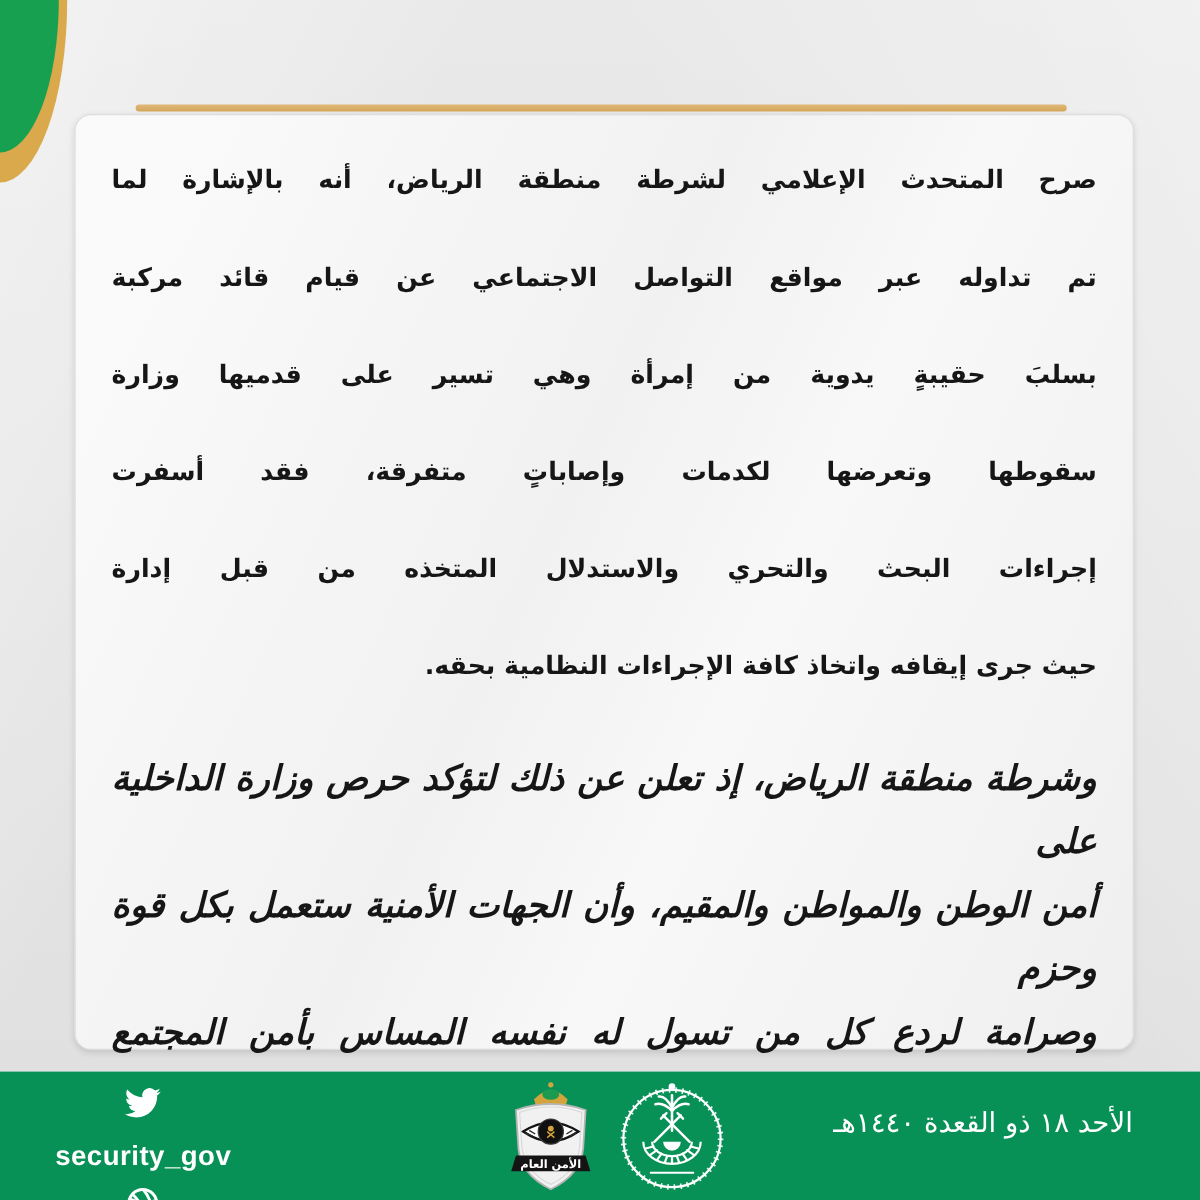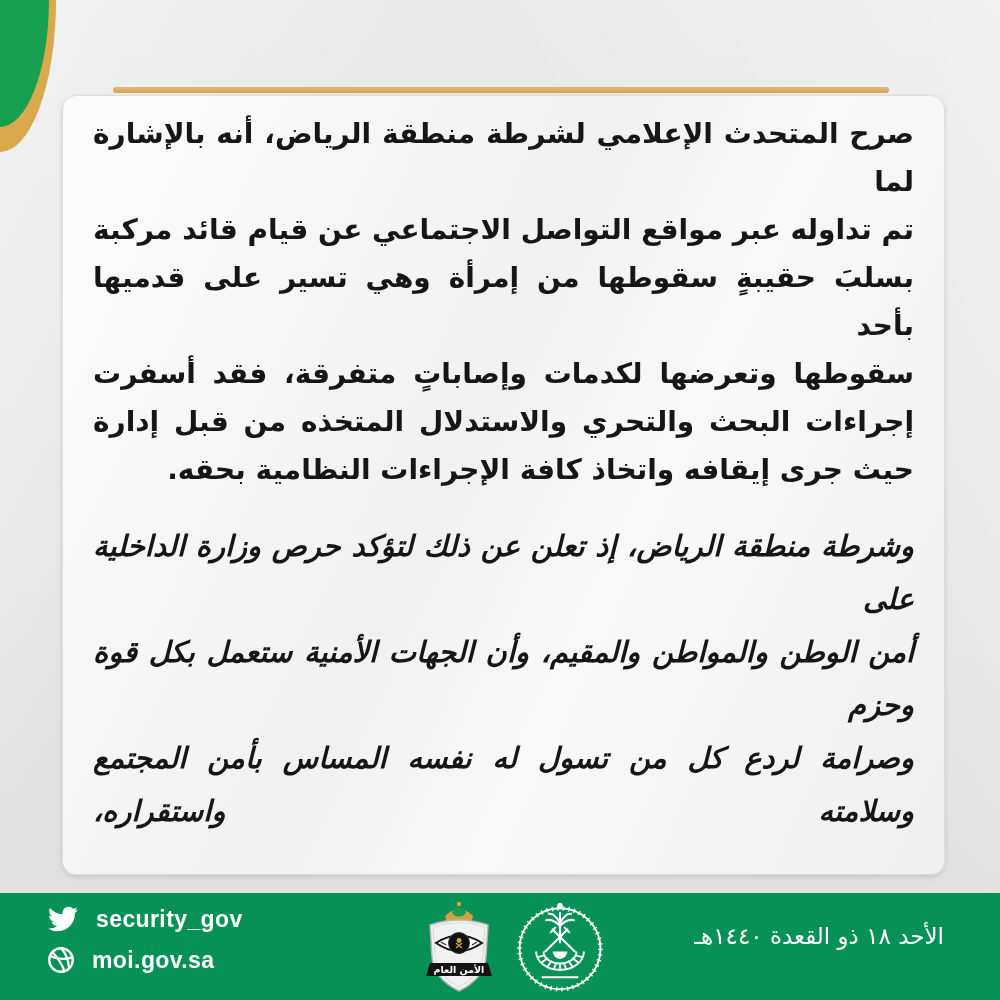--- a/index.html
+++ b/index.html
@@ -23,30 +23,30 @@
   .gold-line{position:absolute;left:113px;top:87px;width:776px;height:6px;
     background:linear-gradient(180deg,#e0b878,#d4a65a);border-radius:3px;}
 
   
   .card{position:absolute;left:62px;top:95px;width:883px;height:780px;
     box-sizing:border-box;padding:14px 30px 0 30px;
     background:linear-gradient(115deg,#fafafa 8%,#f1f1f2 45%,#f8f8f8 62%,#efeff0 100%);
     border:1px solid #dedede;border-radius:14px;
     box-shadow:0 2px 5px rgba(0,0,0,.12);}
   .line{direction:rtl;font-weight:bold;color:#161616;
-    font-size:28px;line-height:48px;
+    font-size:21px;line-height:81px;
     text-align:justify;text-align-last:justify;}
   .line.end{text-align-last:right;}
   .p2{margin-top:26px;}
   .p2 .line{font-size:29px;line-height:53px;font-style:italic;}
 
   
   .footer{position:absolute;left:0;bottom:0;width:1000px;height:107px;background:#089157;}
   .contact{position:absolute;left:46px;top:11px;display:flex;flex-direction:column;gap:11px;}
-  .contact .row{display:flex;align-items:center;gap:16px;color:#fff;cursor:pointer;}
+  .contact .row{display:flex;align-items:center;gap:16px;color:#fff;cursor:pointer;flex-direction:column;}
   .contact .row svg{flex:0 0 auto;}
   .contact .label{font-family:"Liberation Sans","DejaVu Sans",sans-serif;
     font-size:23px;font-weight:bold;letter-spacing:.4px;color:#fff;}
 
   .ps-logo{position:absolute;left:424px;top:6px;}
   .moi-emblem{position:absolute;left:514px;top:5px;}
 
   .hijri-date{position:absolute;right:56px;top:30px;direction:rtl;
     font-size:23px;font-weight:normal;color:#ffffff;}
 </style>
@@ -56,21 +56,21 @@
 <div class="page">
 
   <div class="corner-gold"></div>
   <div class="corner-green"></div>
   <div class="gold-line"></div>
 
   <div class="card">
     <div>
       <div class="line">صرح المتحدث الإعلامي لشرطة منطقة الرياض، أنه بالإشارة لما</div>
       <div class="line">تم تداوله عبر مواقع التواصل الاجتماعي عن قيام قائد مركبة</div>
-      <div class="line">بسلبَ حقيبةٍ سقوطها من إمرأة وهي تسير على قدميها بأحد</div>
+      <div class="line">بسلبَ حقيبةٍ يدوية من إمرأة وهي تسير على قدميها وزارة</div>
       <div class="line">سقوطها وتعرضها لكدمات وإصاباتٍ متفرقة، فقد أسفرت</div>
       <div class="line">إجراءات البحث والتحري والاستدلال المتخذه من قبل إدارة</div>
       <div class="line end">حيث جرى إيقافه واتخاذ كافة الإجراءات النظامية بحقه.</div>
     </div>
     <div class="p2">
       <div class="line">وشرطة منطقة الرياض، إذ تعلن عن ذلك لتؤكد حرص وزارة الداخلية على</div>
       <div class="line">أمن الوطن والمواطن والمقيم، وأن الجهات الأمنية ستعمل بكل قوة وحزم</div>
       <div class="line">وصرامة لردع كل من تسول له نفسه المساس بأمن المجتمع وسلامته واستقراره،</div>
 
     </div>

